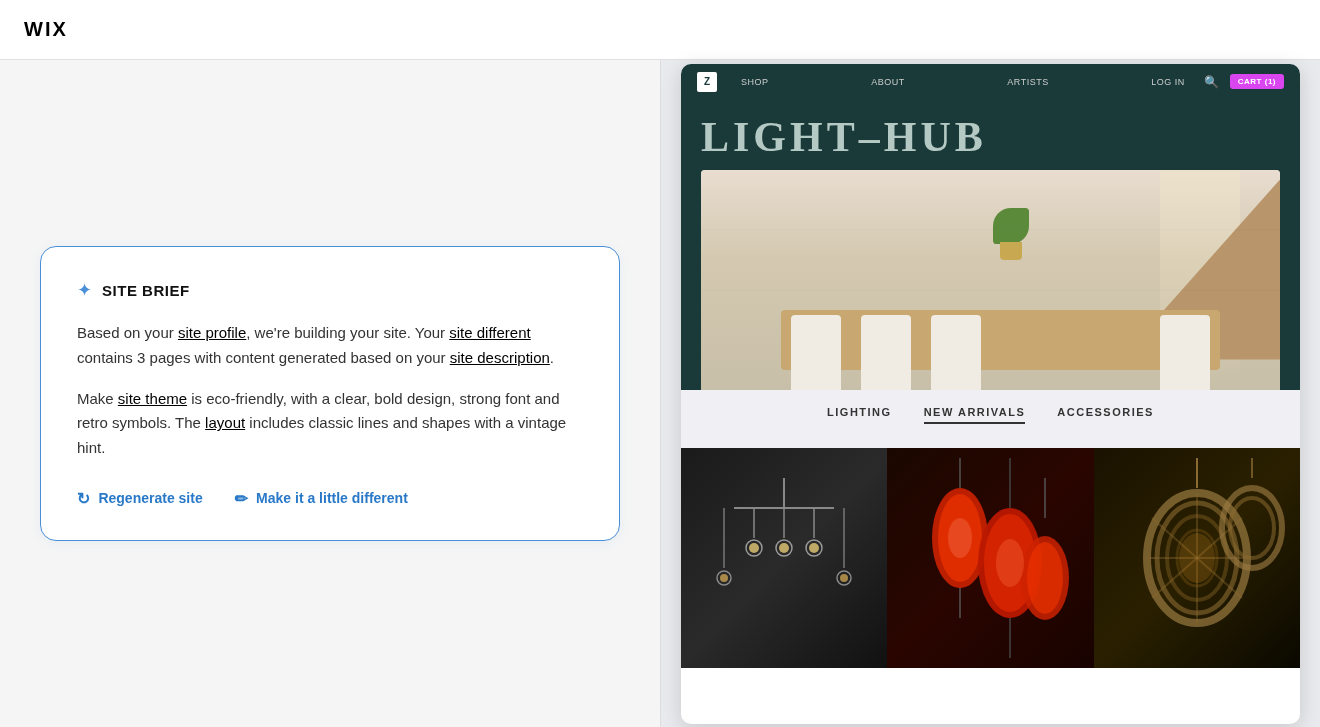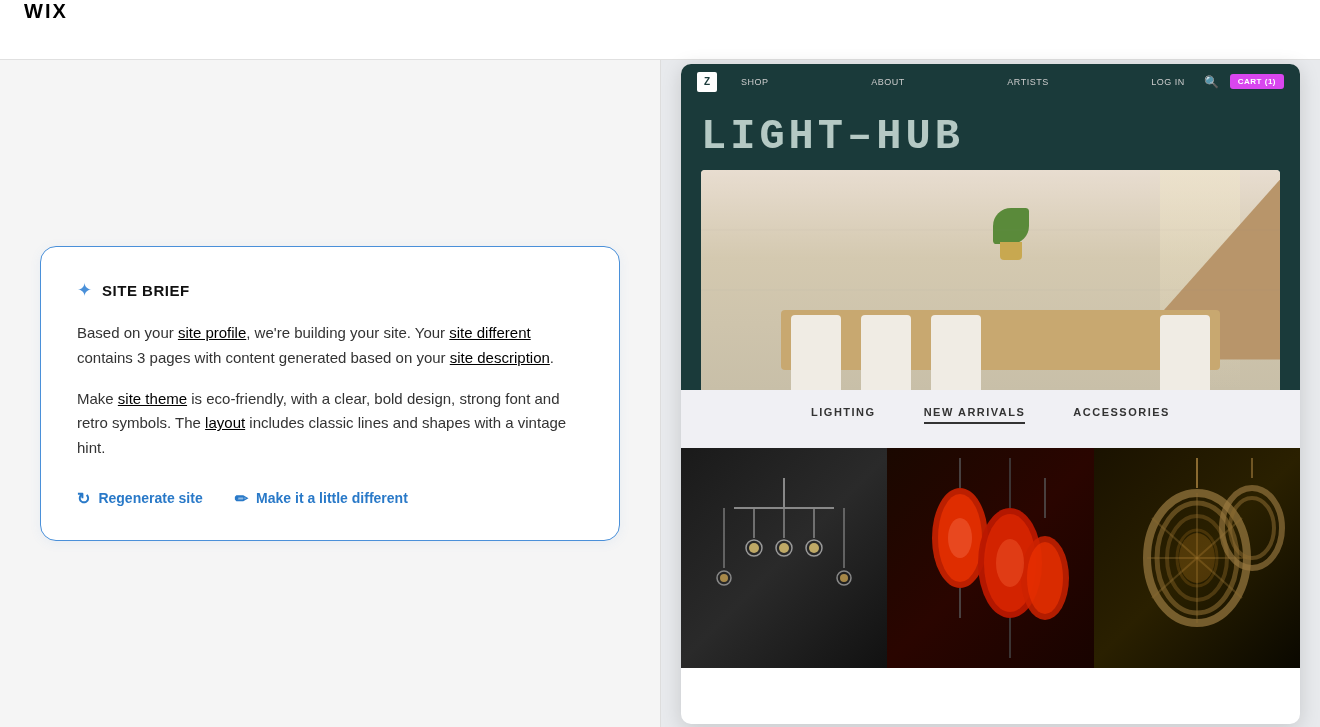--- a/index.html
+++ b/index.html
@@ -13,20 +13,21 @@
     }
 
     
     .top-bar {
       position: absolute;
       top: 0; left: 0; right: 0;
       height: 60px;
       background: #fff;
       border-bottom: 1px solid #e0e0e0;
       display: flex;
+      align-items: center;
       padding: 0 24px;
     }
     .wix-logo {
       font-size: 20px;
       font-weight: 700;
       letter-spacing: 2px;
       color: #000;
     }
 
     
@@ -219,21 +220,21 @@
       justify-content: space-between;
       align-items: flex-start;
       margin-bottom: 12px;
     }
 
     .hero-title {
       font-size: 42px;
       font-weight: 700;
       color: #b5c9c4;
       letter-spacing: 4px;
-      font-family: Liberation Mono, monospace;
+      font-family: Liberation Serif, serif;
       line-height: 1;
     }
 
     .hero-preorder {
       text-align: right;
     }
 
     .preorder-label {
       font-size: 14px;
       color: #b5c9c4;
@@ -358,21 +359,21 @@
 
     
     .site-products {
       background: #f0f0f4;
       padding: 16px 0 0;
     }
 
     .products-nav {
       display: flex;
       justify-content: center;
-      gap: 48px;
+      gap: 32px;
       margin-bottom: 24px;
     }
 
     .products-nav-item {
       font-size: 11px;
       letter-spacing: 1.5px;
       text-transform: uppercase;
       color: #333;
       font-weight: 600;
       padding-bottom: 4px;

